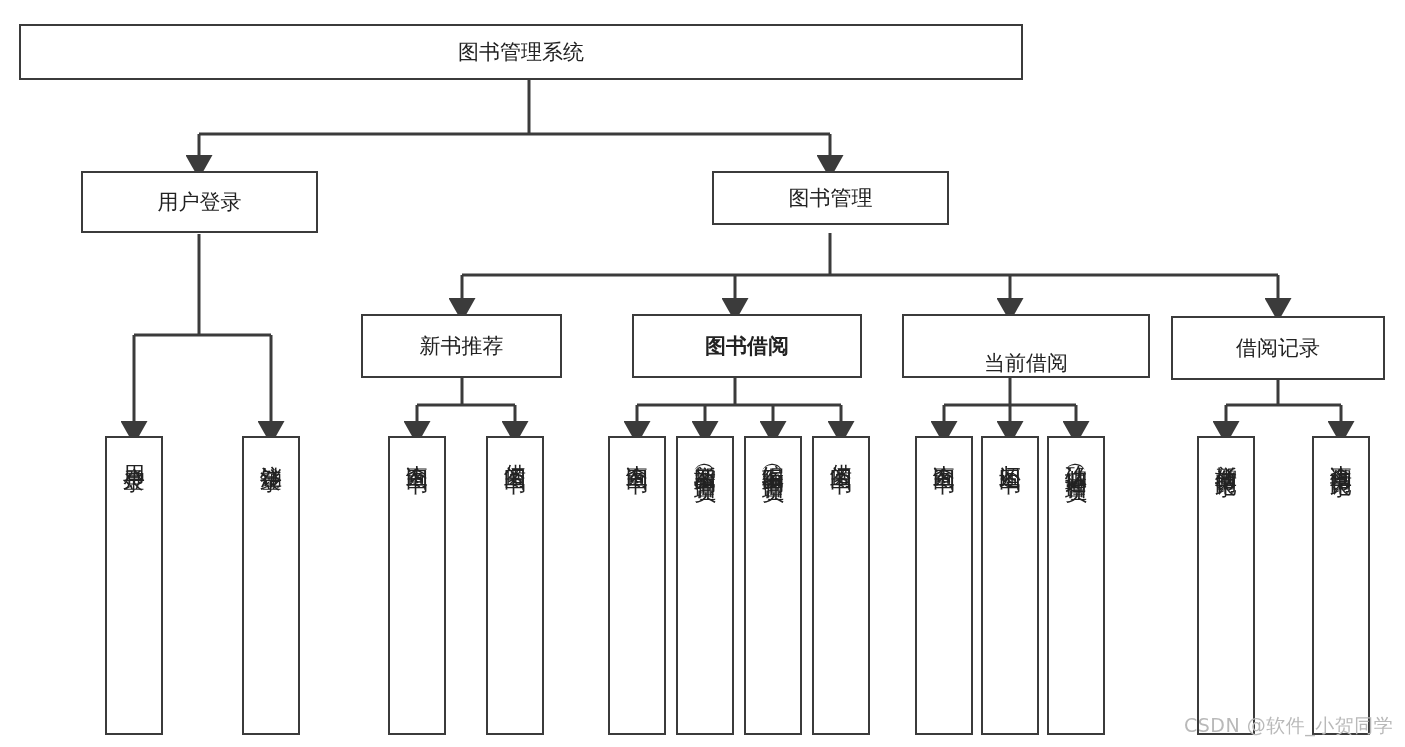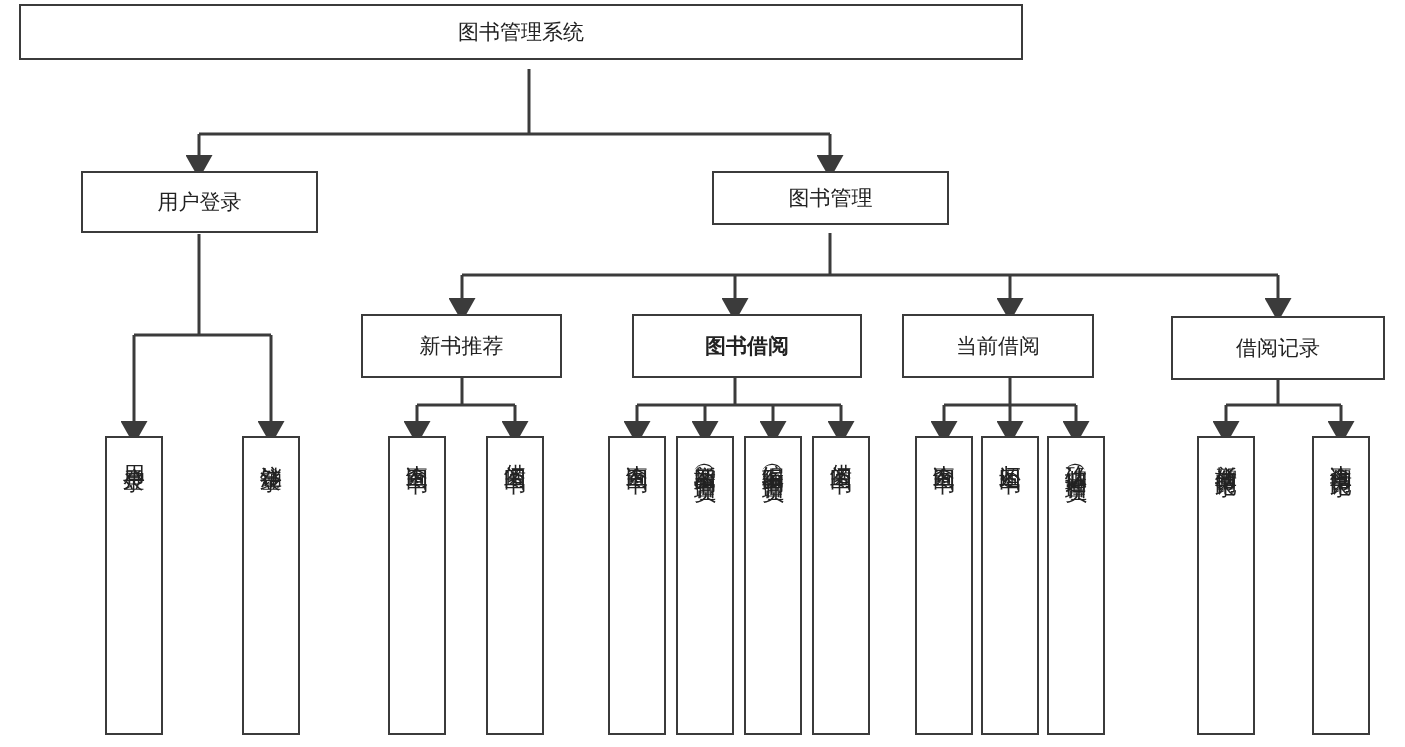--- a/index.html
+++ b/index.html
@@ -117,38 +117,38 @@
       <path d="M 1010,405 L 1010,424" marker-end="url(#arrow)"></path>
       <path d="M 1076,405 L 1076,424" marker-end="url(#arrow)"></path>
 
       <path d="M 1278,378 L 1278,405"></path>
       <path d="M 1226,405 L 1341,405"></path>
       <path d="M 1226,405 L 1226,424" marker-end="url(#arrow)"></path>
       <path d="M 1341,405 L 1341,424" marker-end="url(#arrow)"></path>
     </g>
   </svg>
 
-  <div class="node root horizontal" style="left:19px; top:4px; width:1004px; height:56px;">
+  <div class="node root horizontal" style="left:19px; top:24px; width:1004px; height:56px;">
     <span class="node-label">图书管理系统</span>
   </div>
 
   <div class="node horizontal" style="left:81px; top:171px; width:237px; height:62px;">
     <span class="node-label">用户登录</span>
   </div>
   <div class="node horizontal" style="left:712px; top:171px; width:237px; height:54px;">
     <span class="node-label">图书管理</span>
   </div>
 
   <div class="node horizontal" style="left:361px; top:314px; width:201px; height:64px;align-items:center;">
     <span class="node-label">新书推荐</span>
   </div>
   <div class="node horizontal" style="left:632px; top:314px; width:230px; height:64px;font-weight:bold;">
     <span class="node-label">图书借阅</span>
   </div>
-  <div class="node horizontal" style="left:902px; top:314px; width:192px; height:64px;">
+  <div class="node horizontal" style="left:902px; top:314px; width:248px; height:64px;align-items:flex-end;">
     <span class="node-label">当前借阅</span>
   </div>
   <div class="node horizontal" style="left:1171px; top:316px; width:214px; height:64px;">
     <span class="node-label">借阅记录</span>
   </div>
 
   <div class="node vertical" style="left:105px; top:436px; width:58px; height:299px;">
     <span class="node-label">用户登录</span>
   </div>
   <div class="node vertical" style="left:242px; top:436px; width:58px; height:299px;">
@@ -185,14 +185,15 @@
     <span class="node-label">确认归还（管理员）</span>
   </div>
 
   <div class="node vertical" style="left:1197px; top:436px; width:58px; height:299px;">
     <span class="node-label">新增借阅记录</span>
   </div>
   <div class="node vertical" style="left:1312px; top:436px; width:58px; height:299px;">
     <span class="node-label">查询借阅记录</span>
   </div>
 
+  <div class="watermark">CSDN @软件_小贺同学</div>
 
 </div>
 
 </body></html>

